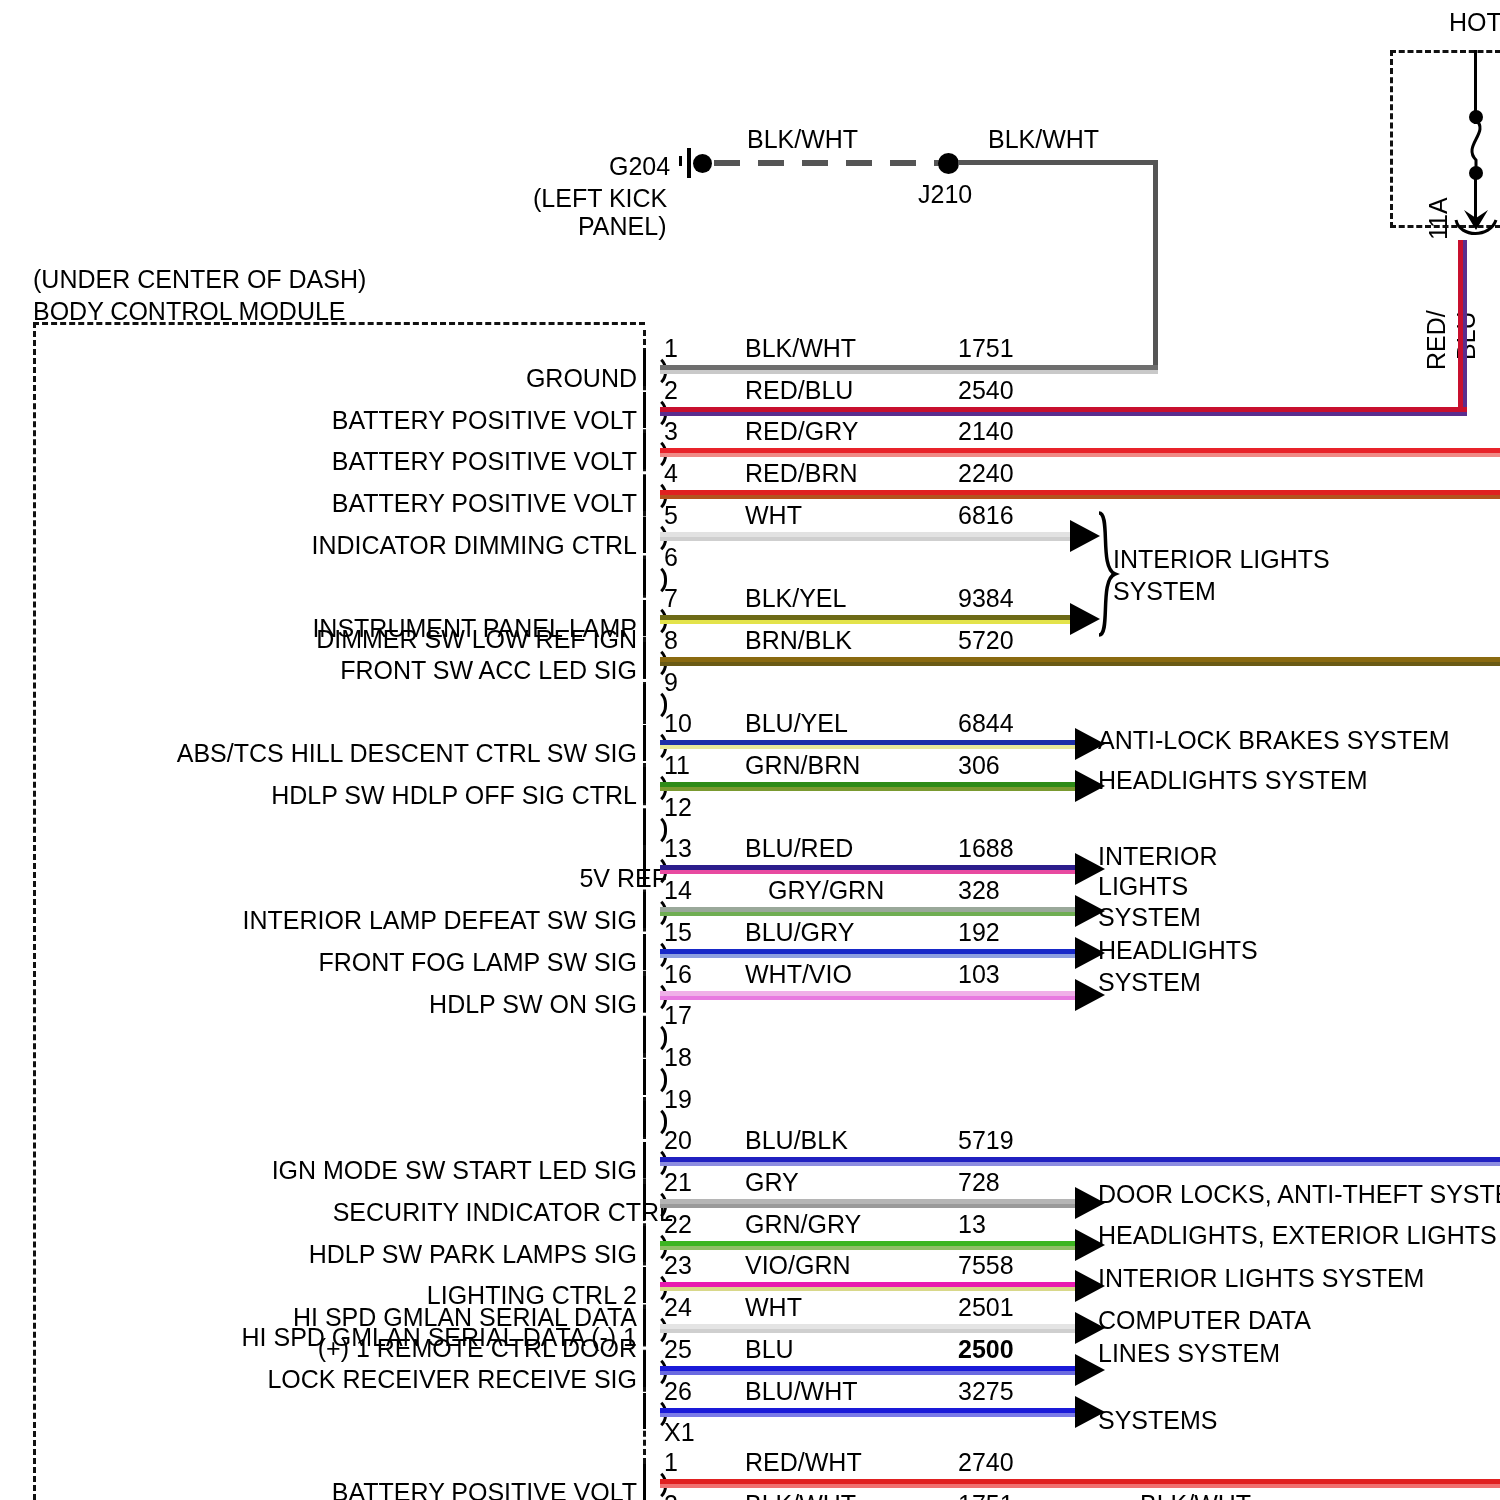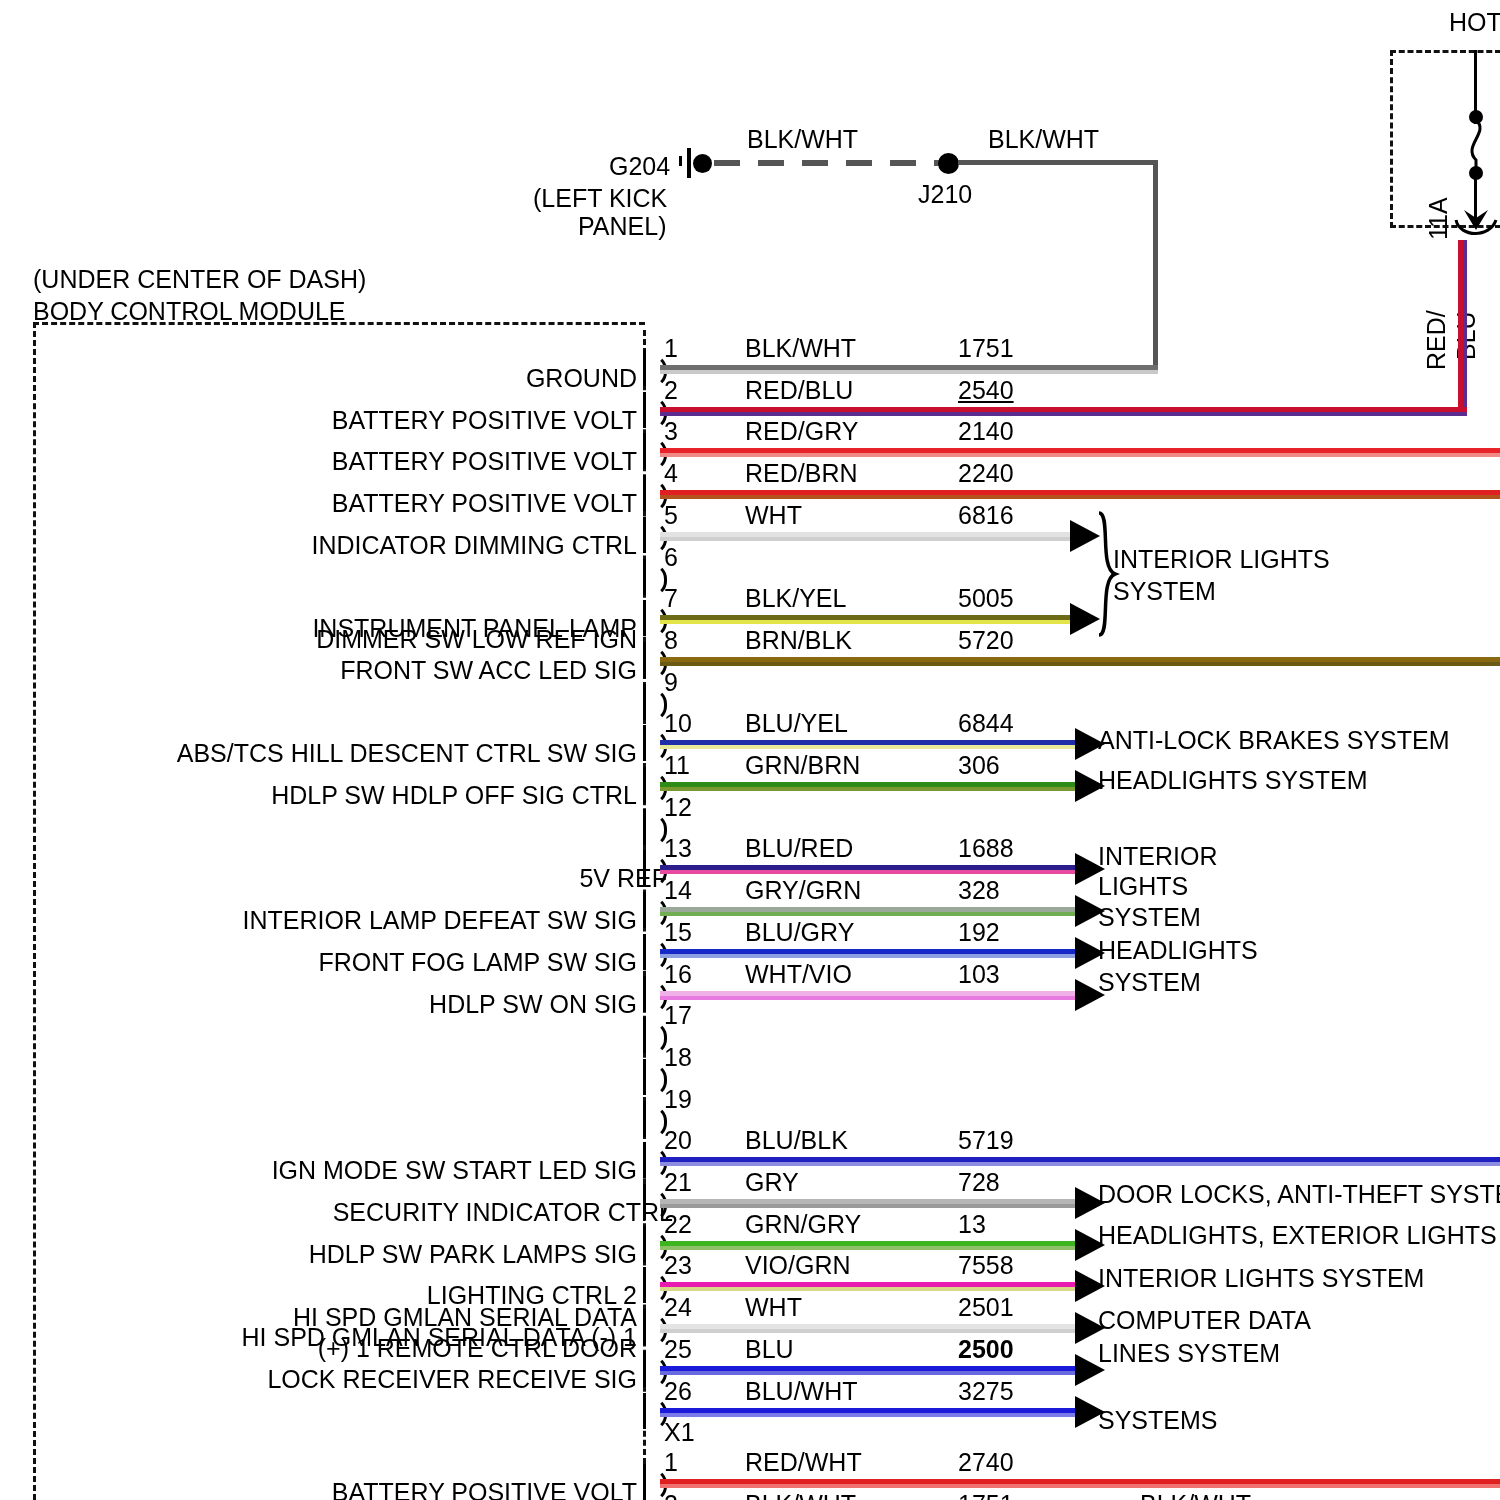--- a/index.html
+++ b/index.html
@@ -126,21 +126,21 @@
       <div class="wire" style="left: 660px; top: 365px; width: 498px;">
         <span class="a" style="background:#6e6e6e"></span>
         <span class="b" style="background:#c9c9c9"></span>
       </div>
       <div class="pin-num" style="left: 664px; top: 376px;">2</div>
       <div class="pin-sym" style="left: 643px; top: 390px;">
         <span class="bar"></span>
         <span class="cur"></span>
       </div>
       <div class="wcolor" style="left: 745px; top: 376px;">RED/BLU</div>
-      <div class="wnum" style="left: 958px; top: 376px; text-decoration: underline;">2540</div>
+      <div class="wnum" style="left: 958px; top: 376px;">2540</div>
       <div class="lbl-right" style="left: 0px; width: 637px; top: 406px;">BATTERY POSITIVE VOLT</div>
       <div class="wire" style="left: 660px; top: 407px; width: 807px;">
         <span class="a" style="background:#c8102e"></span>
         <span class="b" style="background:#5b2d8e"></span>
       </div>
       <div class="pin-num" style="left: 664px; top: 417px;">3</div>
       <div class="pin-sym" style="left: 643px; top: 431px;">
         <span class="bar"></span>
         <span class="cur"></span>
       </div>
@@ -180,21 +180,21 @@
       <div class="pin-sym" style="left: 643px; top: 557px;">
         <span class="bar"></span>
         <span class="cur"></span>
       </div>
       <div class="pin-num" style="left: 664px; top: 584px;">7</div>
       <div class="pin-sym" style="left: 643px; top: 598px;">
         <span class="bar"></span>
         <span class="cur"></span>
       </div>
       <div class="wcolor" style="left: 745px; top: 584px;">BLK/YEL</div>
-      <div class="wnum" style="left: 958px; top: 584px;">5005</div>
+      <div class="wnum" style="left: 958px; top: 584px;">9384</div>
       <div class="lbl-right" style="left: 0px; width: 637px; top: 614px;">INSTRUMENT PANEL LAMP</div>
       <div class="wire" style="left: 660px; top: 615px; width: 410px;">
         <span class="a" style="background:#6d6a16"></span>
         <span class="b" style="background:#e3e34a"></span>
       </div>
       <div class="arrow" style="left: 1070px; top: 603px;"></div>
       <div class="pin-num" style="left: 664px; top: 626px;">8</div>
       <div class="pin-sym" style="left: 643px; top: 640px;">
         <span class="bar"></span>
         <span class="cur"></span>
@@ -254,21 +254,21 @@
       <div class="wire" style="left: 660px; top: 865px; width: 415px;">
         <span class="a" style="background:#2c1d8c"></span>
         <span class="b" style="background:#e84aa0"></span>
       </div>
       <div class="arrow" style="left: 1075px; top: 853px;"></div>
       <div class="pin-num" style="left: 664px; top: 876px;">14</div>
       <div class="pin-sym" style="left: 643px; top: 890px;">
         <span class="bar"></span>
         <span class="cur"></span>
       </div>
-      <div class="wcolor" style="left: 745px; top: 876px; text-align: center;">GRY/GRN</div>
+      <div class="wcolor" style="left: 768px; top: 876px; text-align: center;">GRY/GRN</div>
       <div class="wnum" style="left: 958px; top: 876px;">328</div>
       <div class="lbl-right" style="left: 0px; width: 637px; top: 906px;">INTERIOR LAMP DEFEAT SW SIG</div>
       <div class="wire" style="left: 660px; top: 907px; width: 415px;">
         <span class="a" style="background:#9aa89a"></span>
         <span class="b" style="background:#6fae52"></span>
       </div>
       <div class="arrow" style="left: 1075px; top: 895px;"></div>
       <div class="pin-num" style="left: 664px; top: 918px;">15</div>
       <div class="pin-sym" style="left: 643px; top: 932px;">
         <span class="bar"></span>

